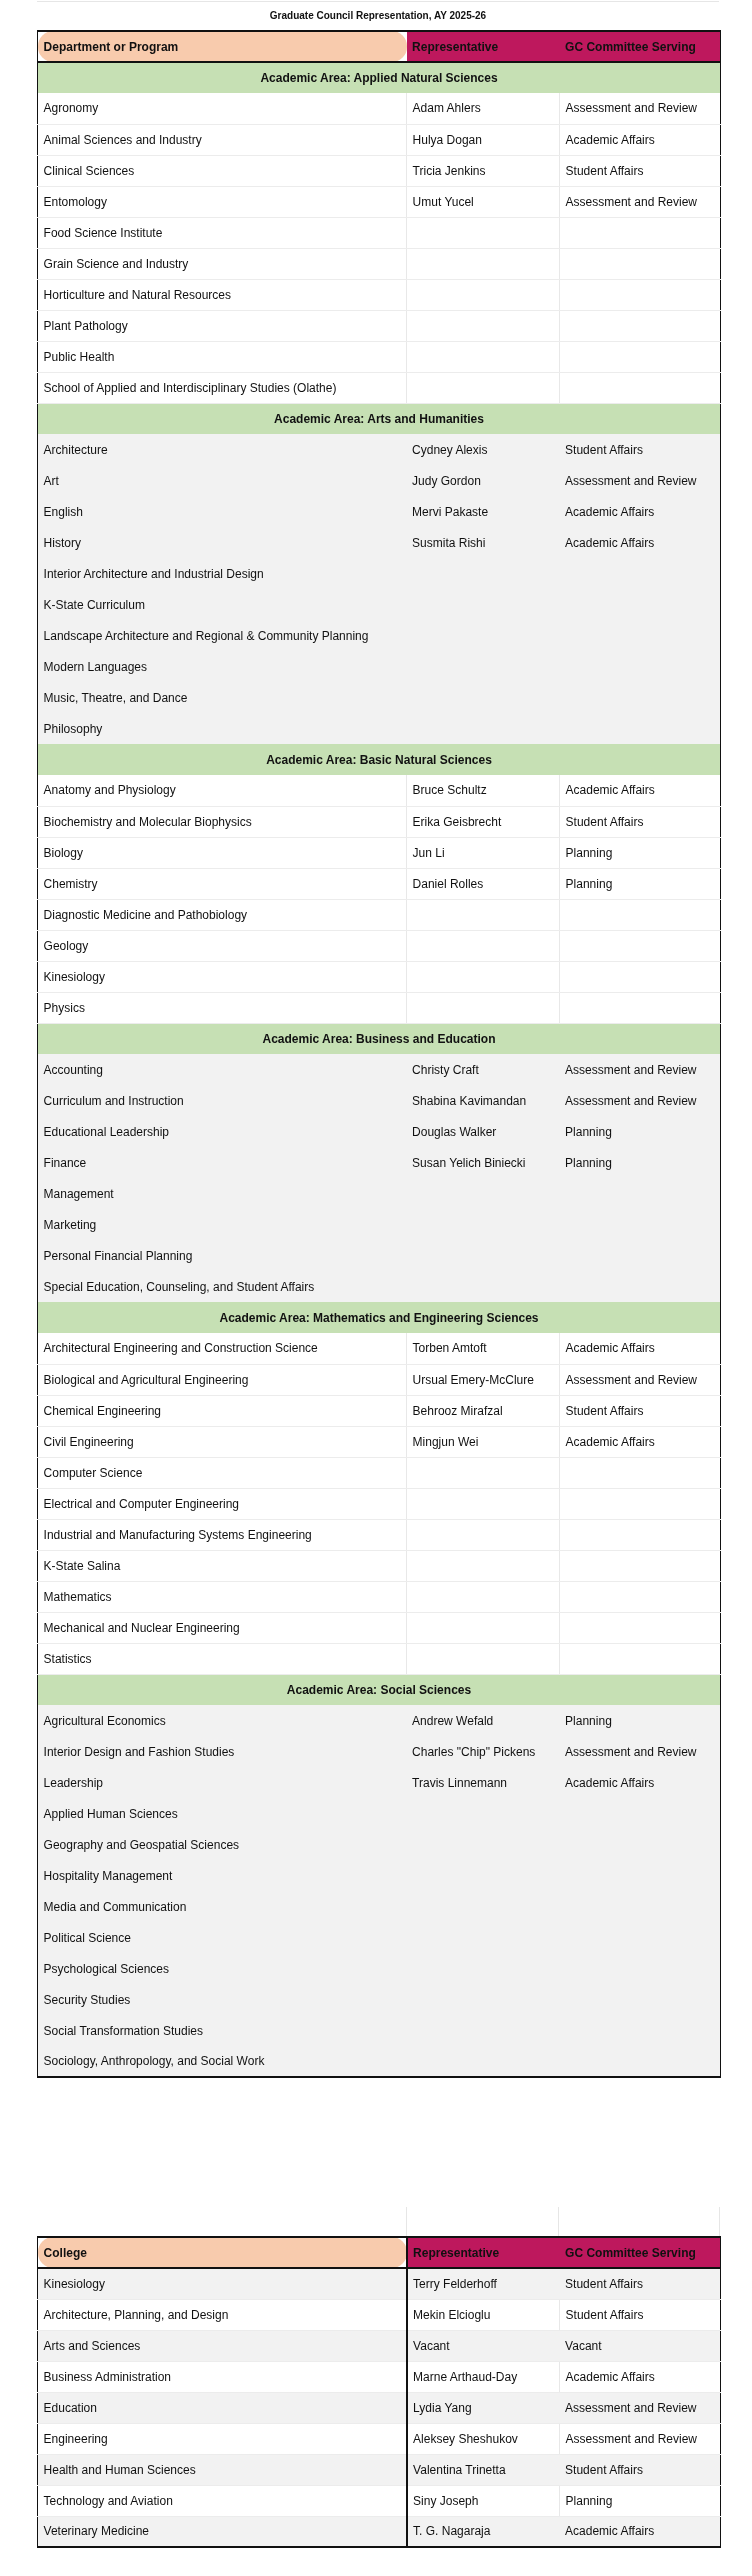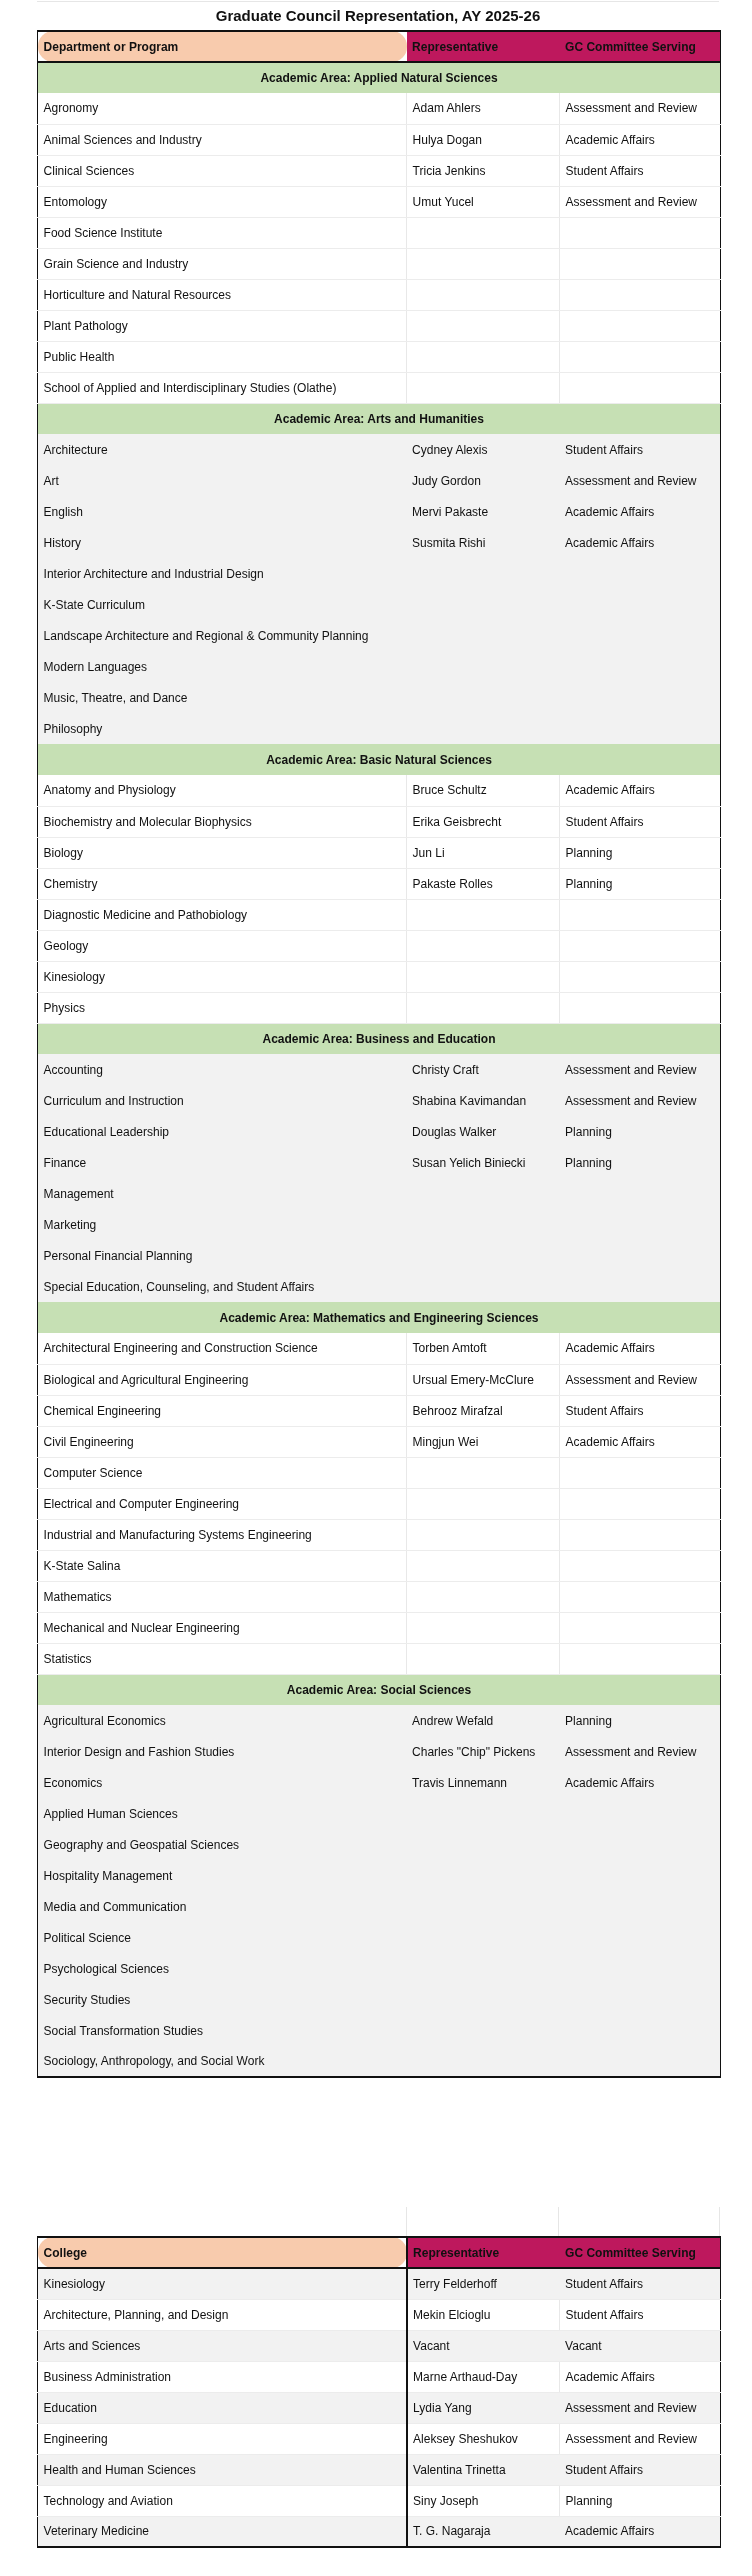--- a/index.html
+++ b/index.html
@@ -4,21 +4,21 @@
 <style>
   html, body { margin: 0; padding: 0; background: #ffffff; }
   body {
     width: 753px; height: 2576px; position: relative; overflow: hidden;
     font-family: "Liberation Sans", sans-serif; color: #111111;
   }
   .topline { position: absolute; left: 37px; width: 682px; top: 0.7px; height: 0.7px; background: #e6e6e6; }
   .title {
     position: absolute; left: 37px; width: 682px; top: 0; height: 30px;
     display: flex; align-items: center; justify-content: center;
-    font-weight: bold; font-size: 15px;
+    font-weight: bold; font-size: 10px;
   }
   table {
     position: absolute; left: 37px; width: 682px;
     border-collapse: collapse; table-layout: fixed;
   }
   #main-table { top: 30px; }
   #college-table { top: 2236px; padding-left: 41px; }
   col.c1 { width: 369px; }
   col.c2 { width: 153px; }
   col.c3 { width: 161px; }
@@ -192,21 +192,21 @@
         <td>Erika Geisbrecht</td>
         <td>Student Affairs</td>
       </tr>
       <tr class="row-white">
         <td>Biology</td>
         <td>Jun Li</td>
         <td>Planning</td>
       </tr>
       <tr class="row-white">
         <td>Chemistry</td>
-        <td>Pakaste Rolles</td>
+        <td>Daniel Rolles</td>
         <td>Planning</td>
       </tr>
       <tr class="row-white">
         <td>Diagnostic Medicine and Pathobiology</td>
         <td></td>
         <td></td>
       </tr>
       <tr class="row-white">
         <td>Geology</td>
         <td></td>
@@ -330,21 +330,21 @@
         <td>Agricultural Economics</td>
         <td>Andrew Wefald</td>
         <td>Planning</td>
       </tr>
       <tr class="row-grey">
         <td>Interior Design and Fashion Studies</td>
         <td>Charles "Chip" Pickens</td>
         <td>Assessment and Review</td>
       </tr>
       <tr class="row-grey">
-        <td>Economics</td>
+        <td>Leadership</td>
         <td>Travis Linnemann</td>
         <td>Academic Affairs</td>
       </tr>
       <tr class="row-grey">
         <td>Applied Human Sciences</td>
         <td></td>
         <td></td>
       </tr>
       <tr class="row-grey">
         <td>Geography and Geospatial Sciences</td>

